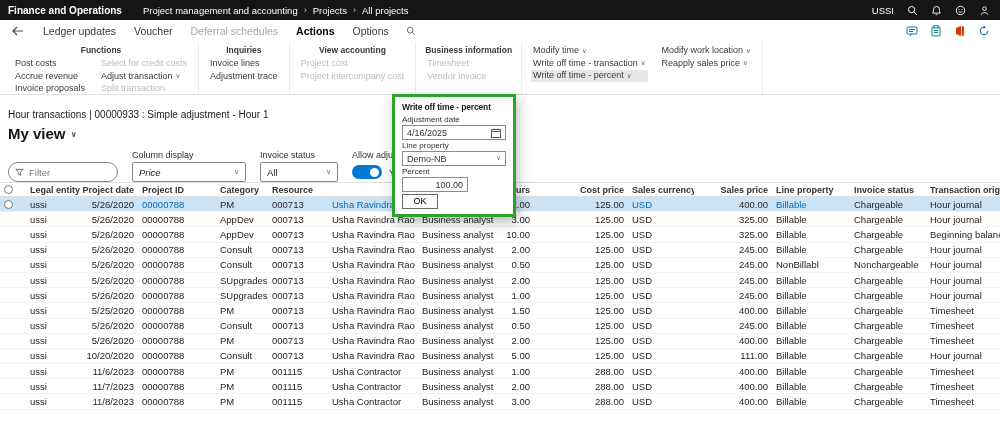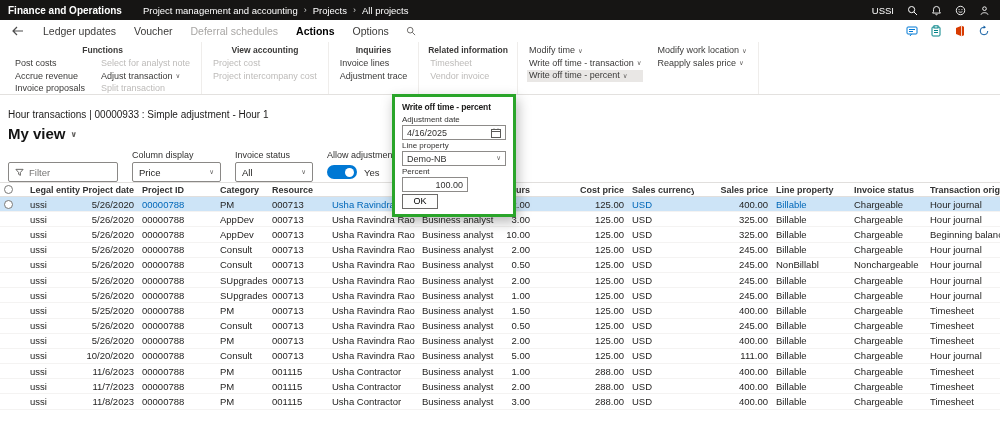--- a/index.html
+++ b/index.html
@@ -34,26 +34,26 @@
   .ritem{font-size:9px;line-height:11.5px;color:#3b3a39;white-space:nowrap;display:flex;align-items:center;gap:3px;cursor:pointer;padding:0 2px;}
   .ritem.disabled{color:#bdbbb9;cursor:default;}
   .ritem.hl{background:#e9e7e5;}
   .chev{font-size:6.5px;color:#605e5c;line-height:1;}
 
   
   .caption{margin:14px 0 0 8px;font-size:10px;color:#1d1c1b;}
   .myview{margin:5px 0 0 8px;font-size:15px;font-weight:bold;color:#141414;display:flex;align-items:center;gap:5px;cursor:pointer;}
   .myview .chev{font-size:8px;margin-top:3px;}
   .controls{margin:7px 0 0 8px;display:flex;align-items:flex-end;gap:14px;height:33px;}
-  .filter-box{width:110px;height:20px;border:1px solid #8a8886;border-radius:2px;display:flex;align-items:center;gap:5px;padding:0 6px;cursor:text;}
+  .filter-box{width:110px;height:20px;border:1px solid #8a8886;border-radius:10px;display:flex;align-items:center;gap:5px;padding:0 6px;cursor:text;}
   .fph{font-size:9.5px;color:#767574;}
   .cgroup{display:flex;flex-direction:column;gap:2px;}
   .clabel{font-size:9px;color:#323130;}
   .select{height:20px;border:1px solid #8a8886;border-radius:2px;display:flex;align-items:center;justify-content:space-between;padding:0 6px;font-size:9.5px;color:#1d1c1b;cursor:pointer;background:#fff;}
-  .select.w106{width:89px;}
+  .select.w106{width:114px;font-style:italic;}
   .select.w78{width:78px;}
   .trow{height:20px;display:flex;align-items:center;gap:7px;}
   .toggle{width:30px;height:14px;border-radius:7px;background:var(--accent,#0078d4);position:relative;display:inline-block;cursor:pointer;}
   .knob{position:absolute;top:2.5px;right:3px;width:9px;height:9px;border-radius:50%;background:#fff;}
   .tval{font-size:9.5px;}
   .pivot{margin:5px 0 0 8px;display:flex;gap:18px;font-size:10.5px;height:20px;}
   .ptab{padding:1px 1px 4px;color:#323130;cursor:pointer;}
   .ptab.active{font-weight:bold;color:#141414;border-bottom:2px solid #3b3a39;}
 
   
@@ -174,60 +174,60 @@
           </div>
           <div class="ritem">
             <span class="rlbl">Accrue revenue</span>
           </div>
           <div class="ritem">
             <span class="rlbl">Invoice proposals</span>
           </div>
         </div>
         <div class="rcol">
           <div class="ritem disabled">
-            <span class="rlbl">Select for analyst note</span>
+            <span class="rlbl">Select for credit costs</span>
           </div>
           <div class="ritem">
             <span class="rlbl">Adjust transaction</span>
             <span class="chev">∨</span>
           </div>
           <div class="ritem disabled">
             <span class="rlbl">Split transaction</span>
+          </div>
+        </div>
+      </div>
+    </div>
+    <div class="rgroup">
+      <div class="rgroup-title">Inquiries</div>
+      <div class="rcols">
+        <div class="rcol">
+          <div class="ritem">
+            <span class="rlbl">Invoice lines</span>
+          </div>
+          <div class="ritem">
+            <span class="rlbl">Adjustment trace</span>
           </div>
         </div>
       </div>
     </div>
     <div class="rgroup">
       <div class="rgroup-title">View accounting</div>
       <div class="rcols">
         <div class="rcol">
           <div class="ritem disabled">
             <span class="rlbl">Project cost</span>
           </div>
           <div class="ritem disabled">
             <span class="rlbl">Project intercompany cost</span>
           </div>
         </div>
       </div>
     </div>
     <div class="rgroup">
-      <div class="rgroup-title">Inquiries</div>
-      <div class="rcols">
-        <div class="rcol">
-          <div class="ritem">
-            <span class="rlbl">Invoice lines</span>
-          </div>
-          <div class="ritem">
-            <span class="rlbl">Adjustment trace</span>
-          </div>
-        </div>
-      </div>
-    </div>
-    <div class="rgroup">
-      <div class="rgroup-title">Related information</div>
+      <div class="rgroup-title">Business information</div>
       <div class="rcols">
         <div class="rcol">
           <div class="ritem disabled">
             <span class="rlbl">Timesheet</span>
           </div>
           <div class="ritem disabled">
             <span class="rlbl">Vendor invoice</span>
           </div>
         </div>
       </div>

